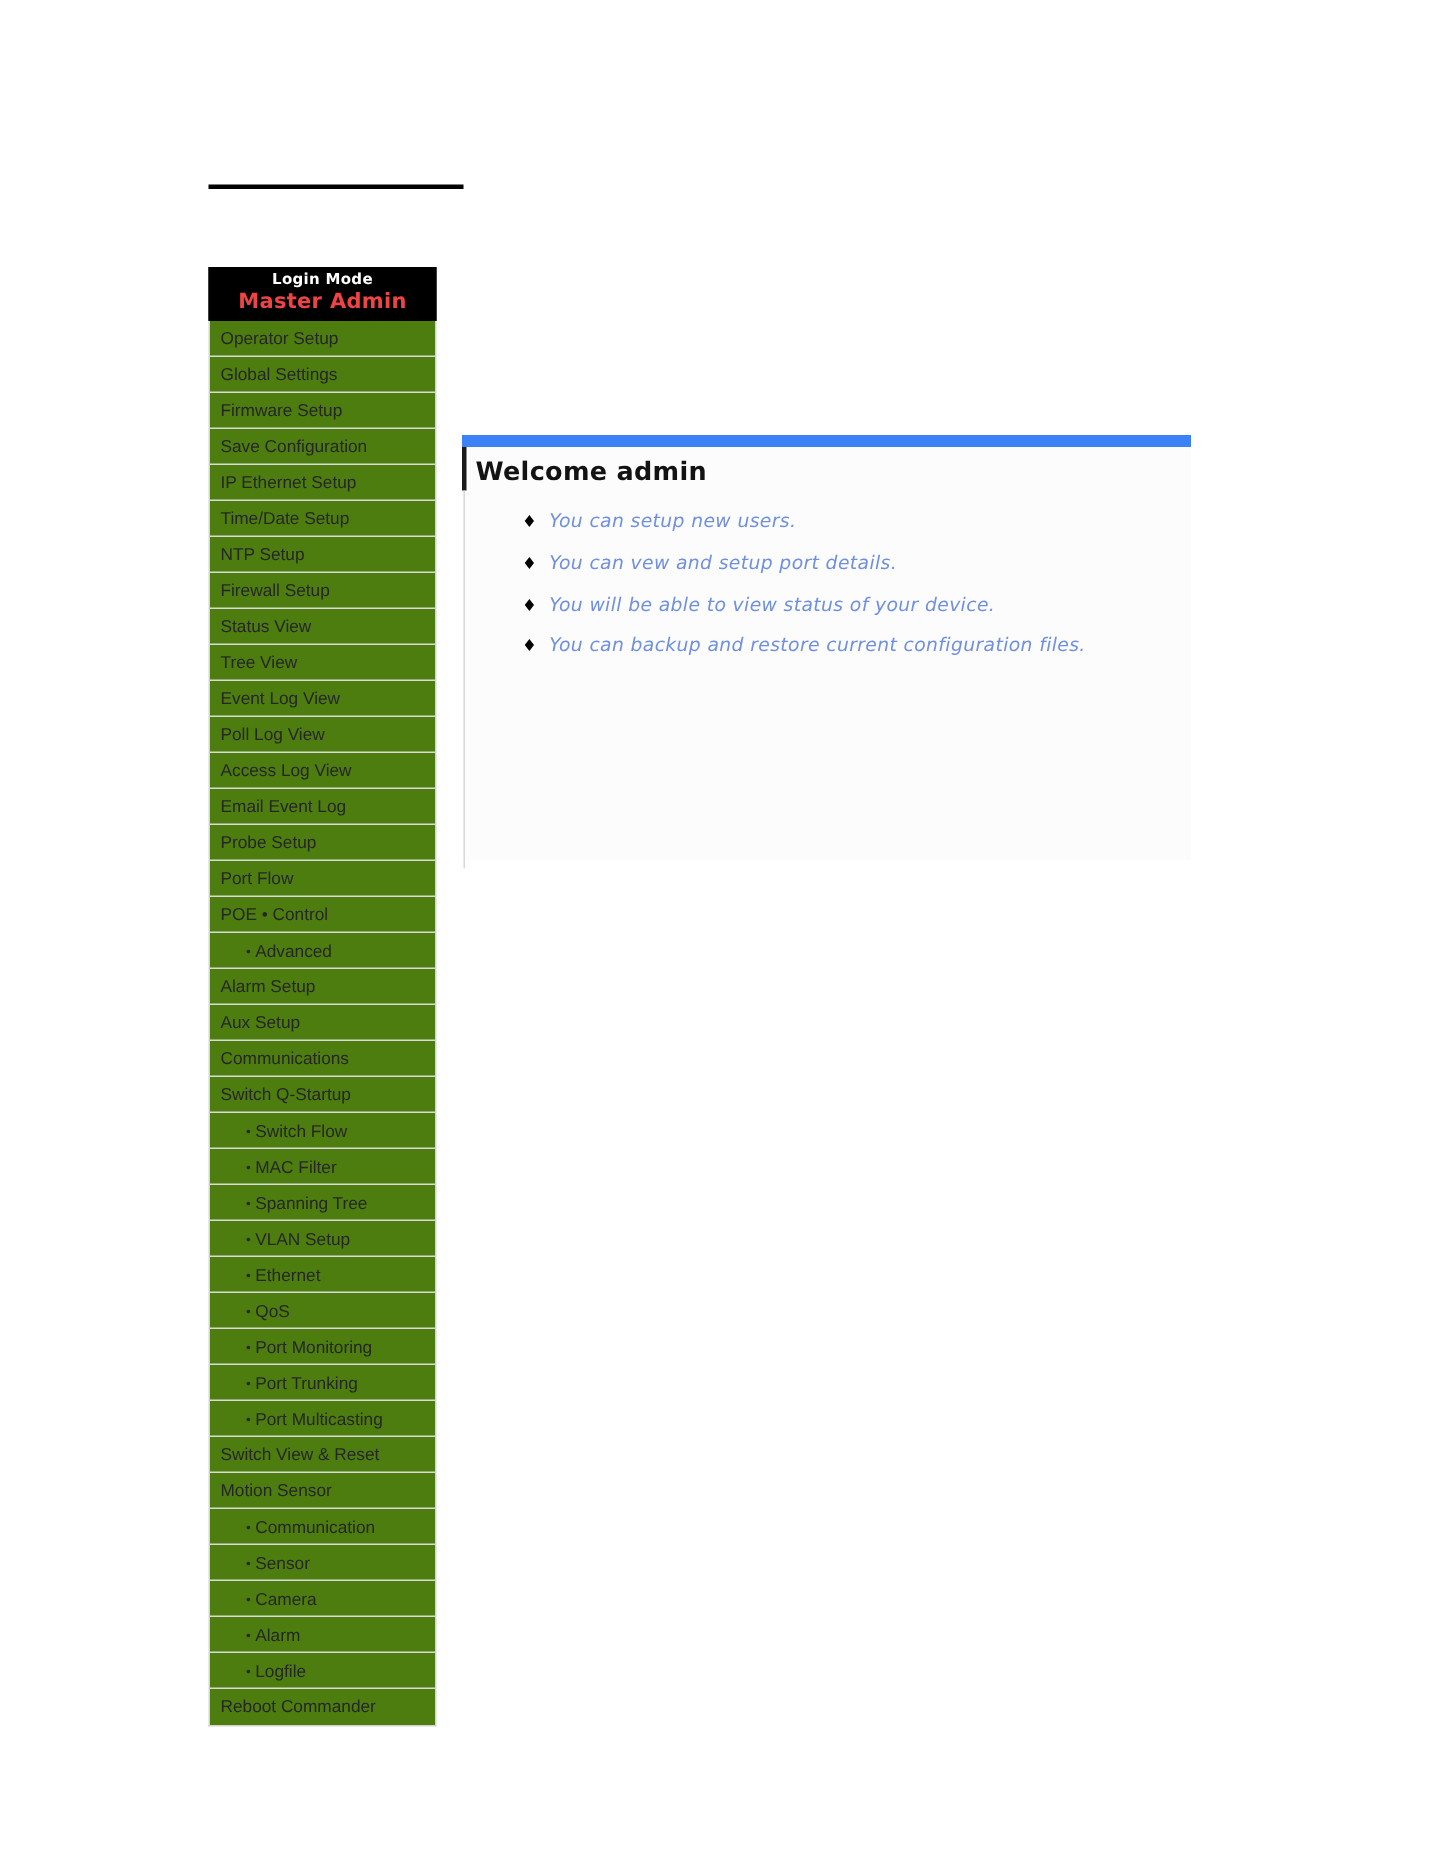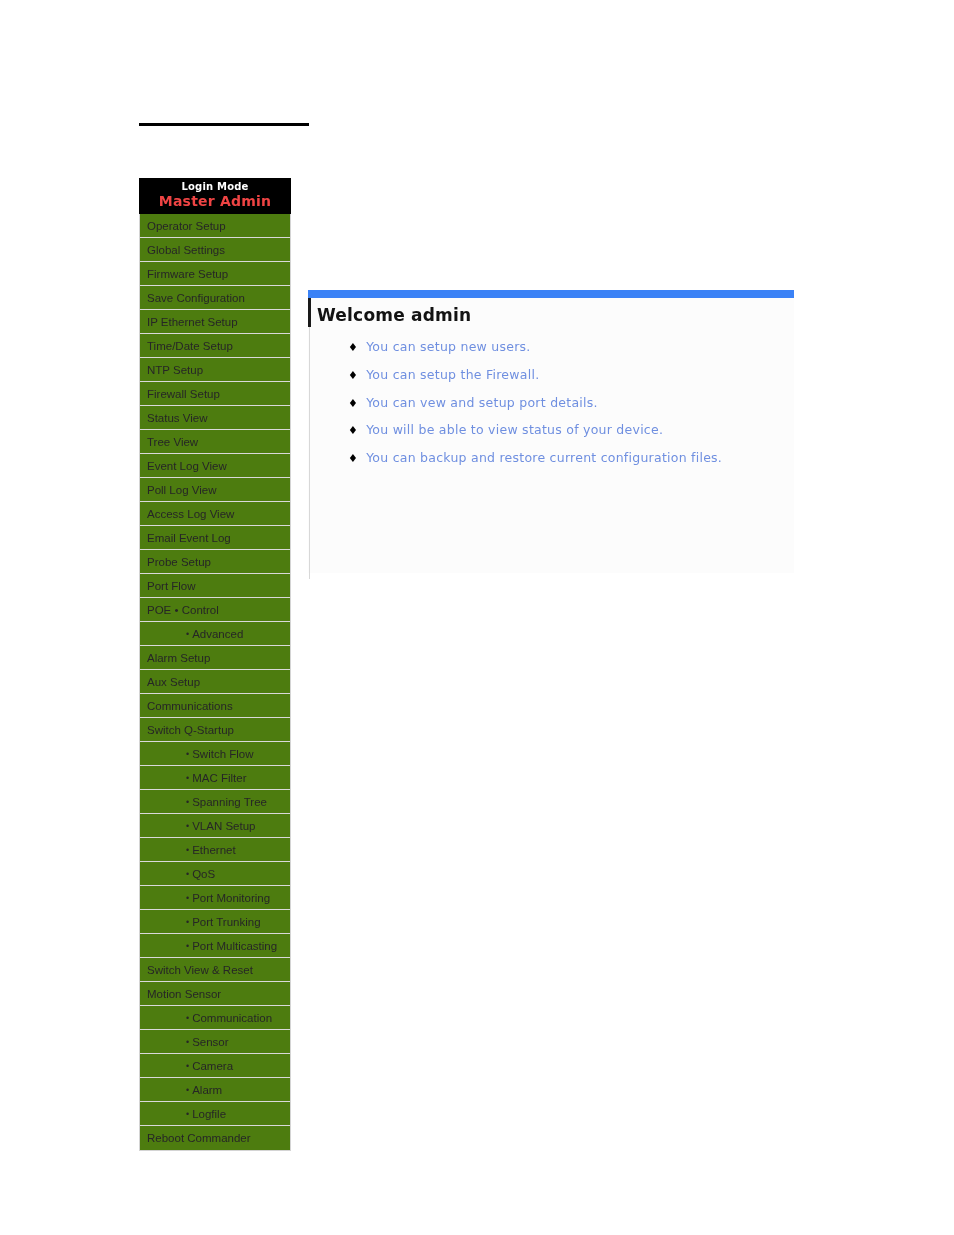--- a/index.html
+++ b/index.html
@@ -77,21 +77,21 @@
     box-sizing: border-box;
     font-size: 11.5px;
     color: #262626;
     padding-left: 7px;
     white-space: nowrap;
     overflow: hidden;
     cursor: pointer;
     font-family: Liberation Sans, sans-serif;
   }
   .nav-item.sub {
-    padding-left: 46px;
+    padding-left: 24px;
   }
   .nav-item:last-child {
     border-bottom: none;
   }
   .nav-bullet {
     font-size: 9px;
     vertical-align: 1px;
     margin-right: 3px;
   }
 
@@ -141,20 +141,21 @@
     padding: 8px 0 0 0;
   }
   .feature-item {
     font-size: 12.5px;
     color: #6f8fe0;
     line-height: 26.8px;
     padding-left: 40px;
     white-space: nowrap;
     letter-spacing: 0.25px;
     font-family: "DejaVu Sans", sans-serif;
+    font-style: italic;
   }
   .feature-bullet {
     color: #000000;
     font-size: 11px;
     margin-right: 8px;
     vertical-align: 0px;
   }
 </style>
 </head>
 <body>
@@ -212,18 +213,17 @@
 </div>
 
 <div class="content-panel">
   <div class="content-accent"></div>
   <div class="content-rail"></div>
 
   <h1 class="welcome-title">Welcome admin</h1>
 
   <ul class="feature-list" id="feature-list">
       <li class="feature-item"><span class="feature-bullet">♦</span><span>You can setup new users.</span></li>
-      <li class="feature-item"><span class="feature-bullet">♦</span><span>You can setup the Firewall.</span></li>
       <li class="feature-item"><span class="feature-bullet">♦</span><span>You can vew and setup port details.</span></li>
       <li class="feature-item"><span class="feature-bullet">♦</span><span>You will be able to view status of your device.</span></li>
       <li class="feature-item"><span class="feature-bullet">♦</span><span>You can backup and restore current configuration files.</span></li>
     </ul>
 </div>
 
 </body></html>

